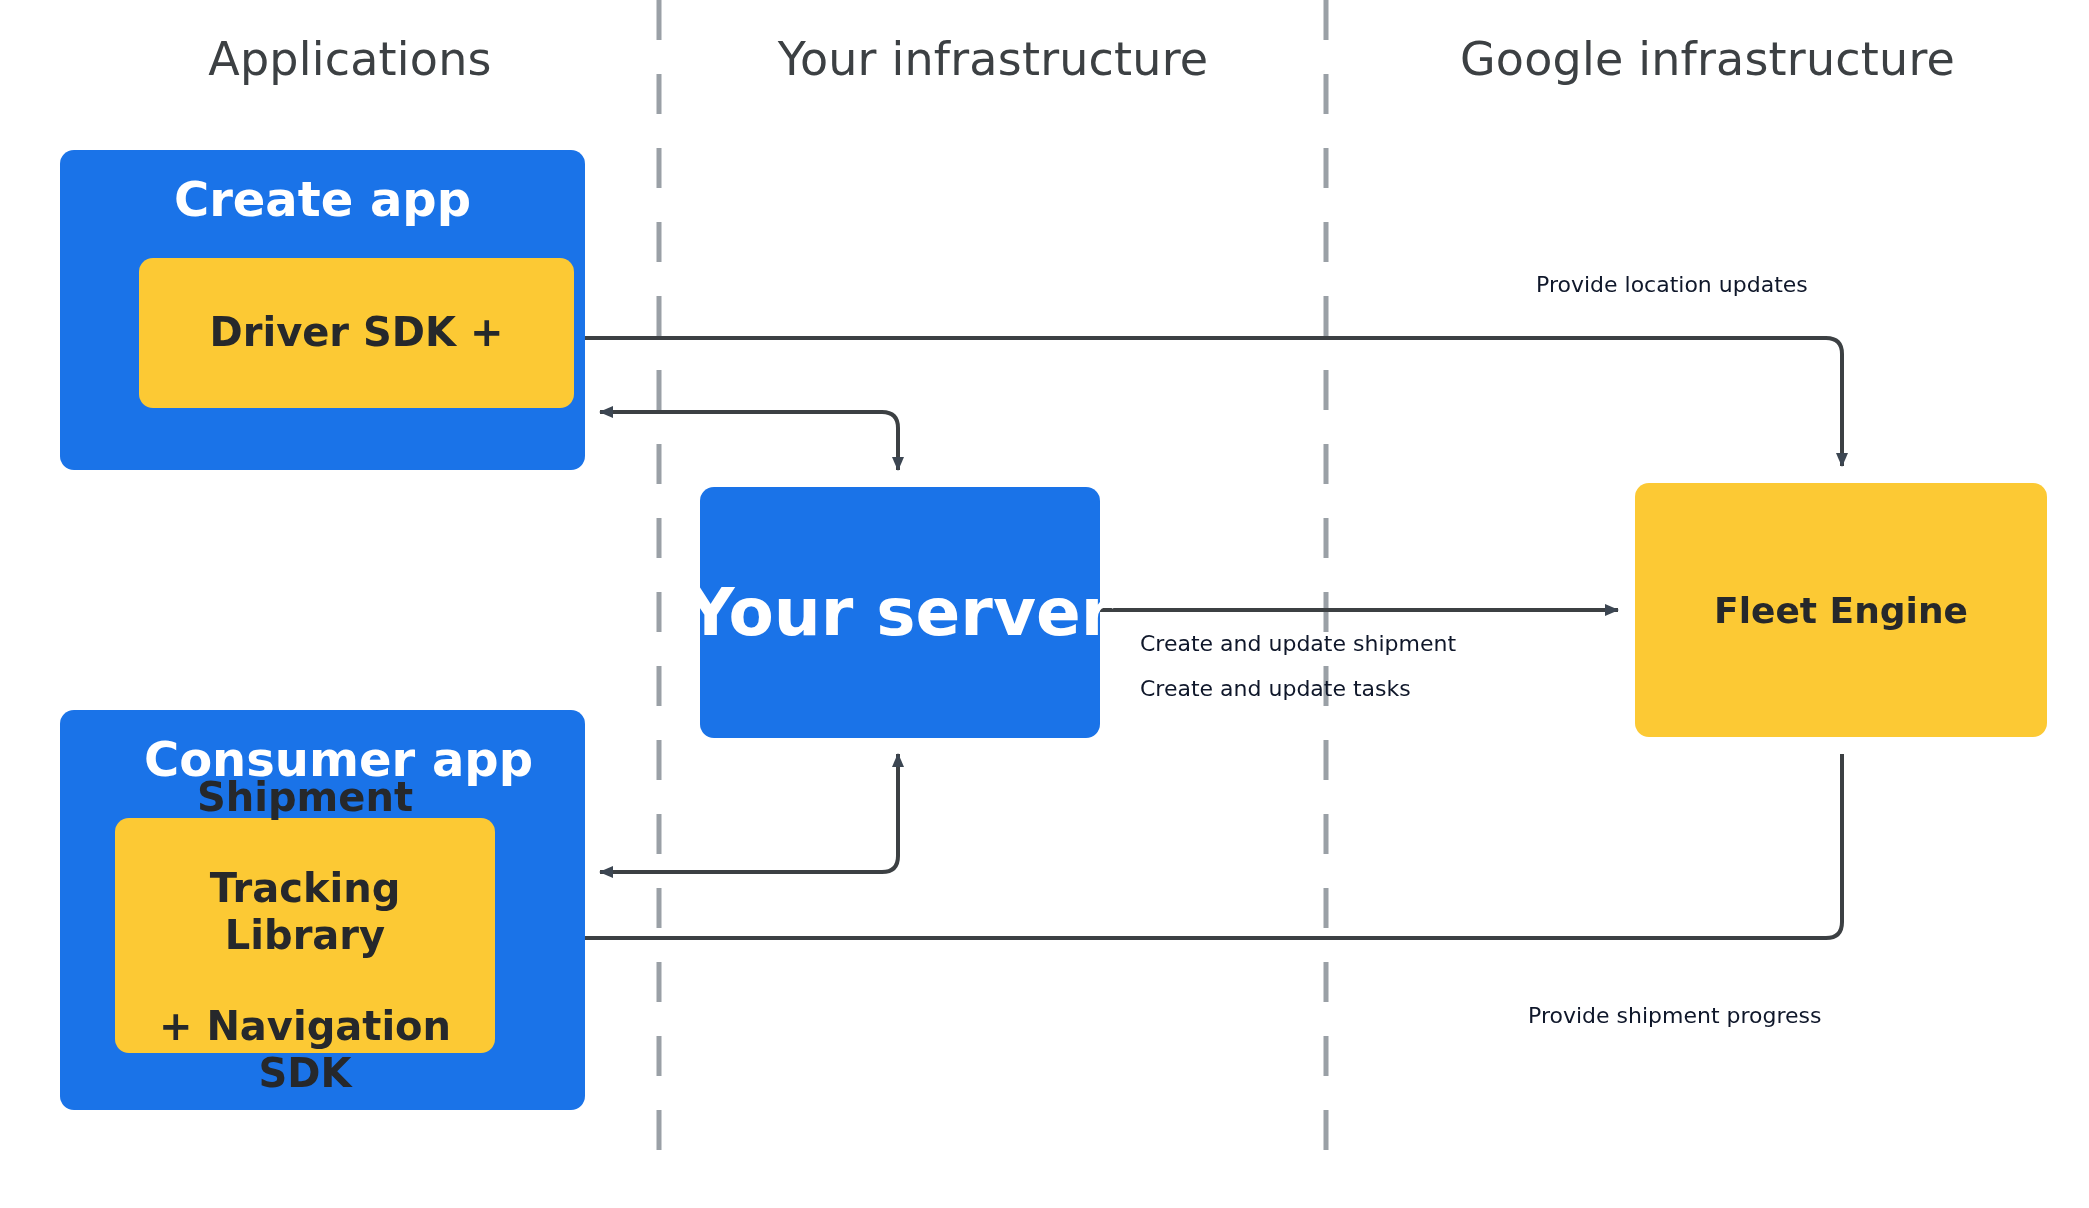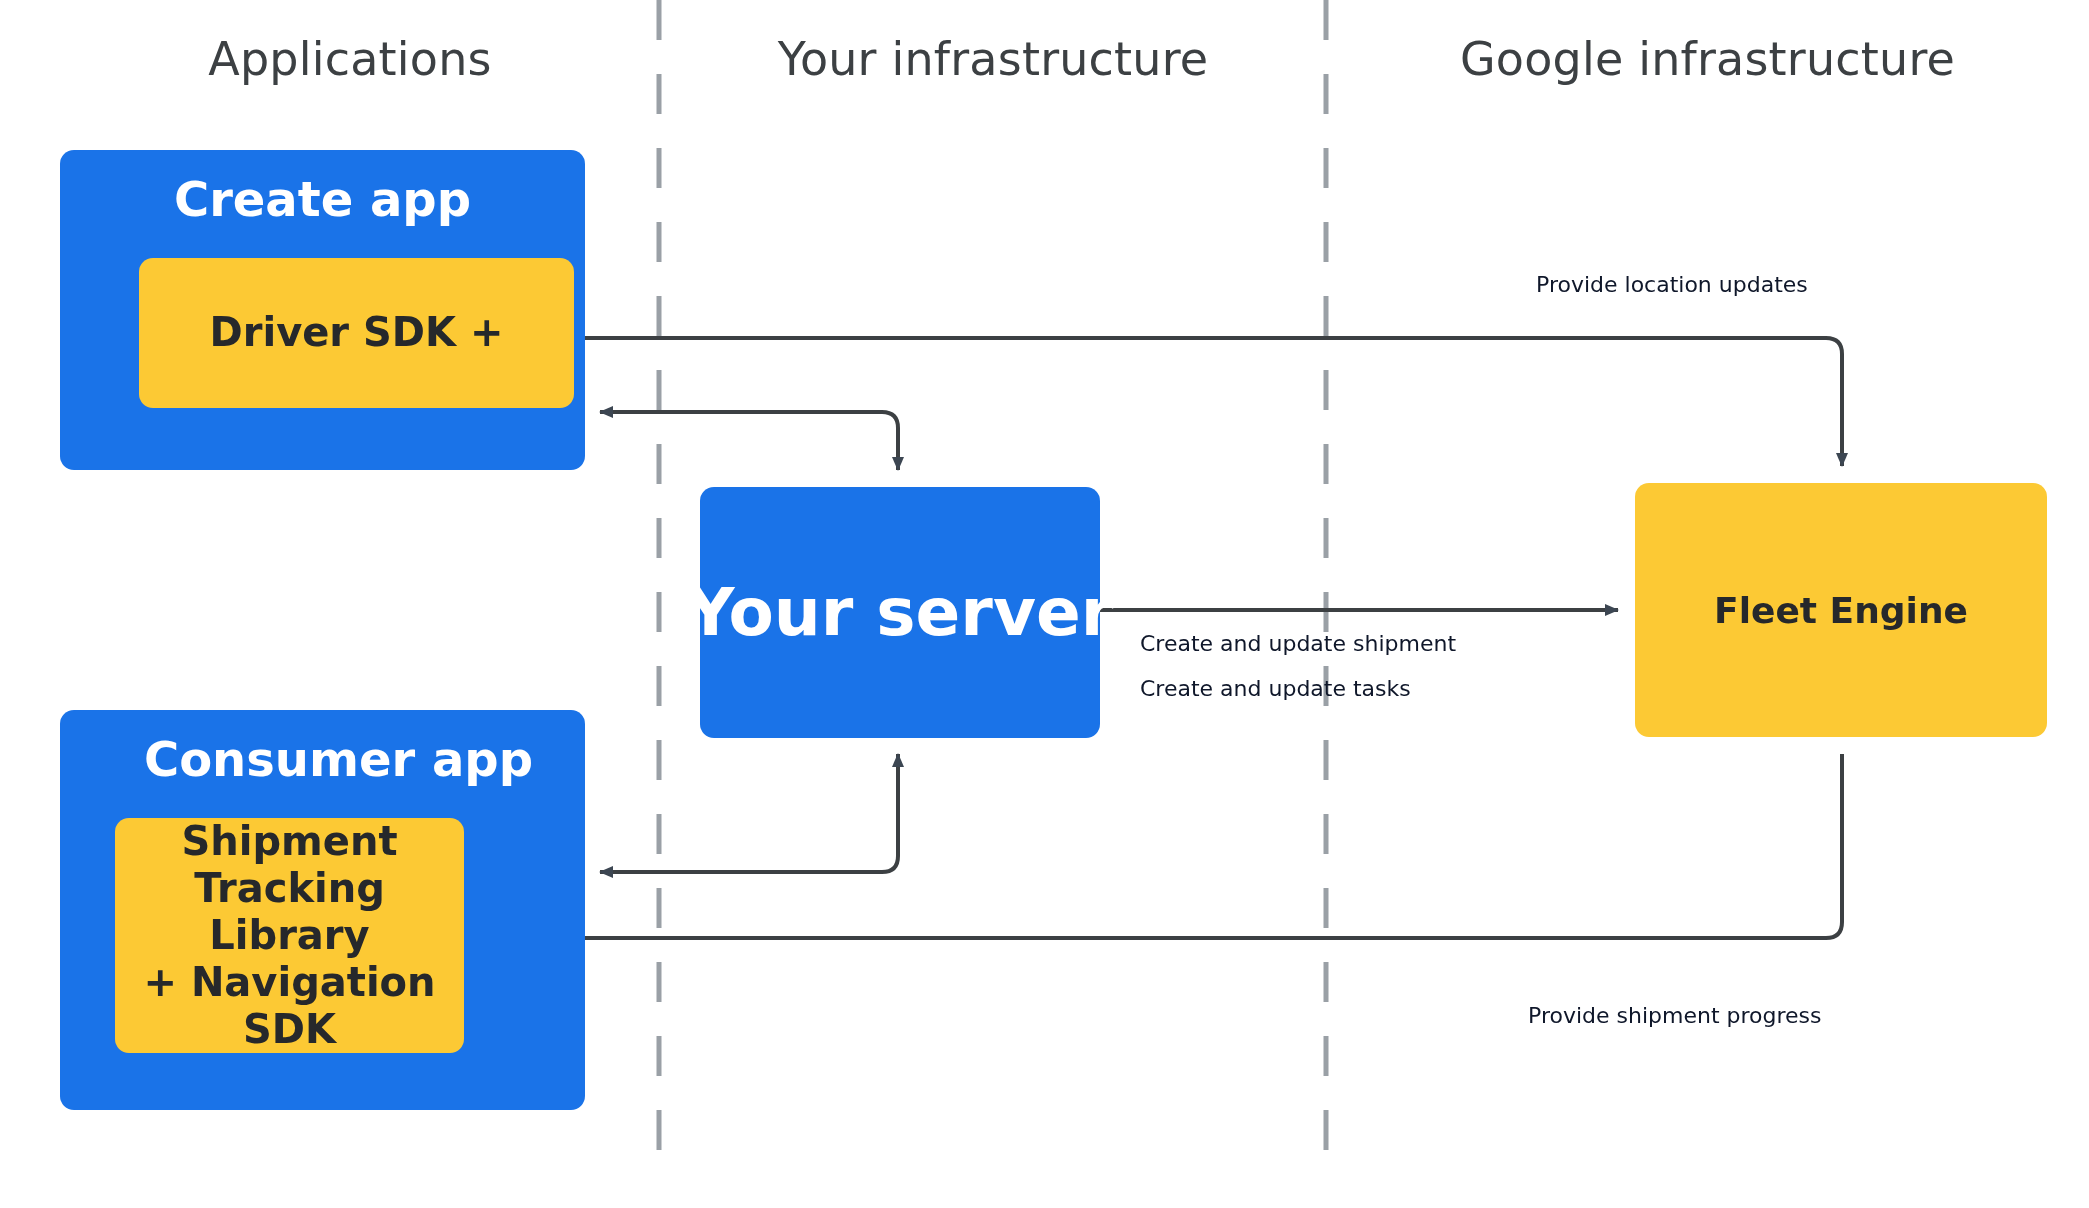--- a/index.html
+++ b/index.html
@@ -117,21 +117,21 @@
 
   <div class="node app" style="left:60px;top:150px;width:525px;height:320px;">
     <div class="app-title" style="margin-top:24px;">Create app</div>
     <div class="sdk" style="position:absolute;left:55px;top:108px;width:435px;height:150px;flex-direction:column;margin-left:24px;">
       <div>Driver SDK +</div>
     </div>
   </div>
 
   <div class="node app" style="left:60px;top:710px;width:525px;height:400px;">
     <div class="app-title" style="margin-top:24px;margin-left:32px;">Consumer app</div>
-    <div class="sdk" style="position:absolute;left:55px;top:108px;width:349px;height:235px;flex-direction:column;">
+    <div class="sdk" style="position:absolute;left:55px;top:108px;width:380px;height:235px;flex-direction:column;gap:44px;">
       <div>Shipment</div>
       <div>Tracking Library</div>
       <div>+ Navigation SDK</div>
     </div>
   </div>
 
   <div class="node server" style="left:700px;top:487px;width:400px;height:251px;">
     <div class="server-title">Your server</div>
   </div>
 

